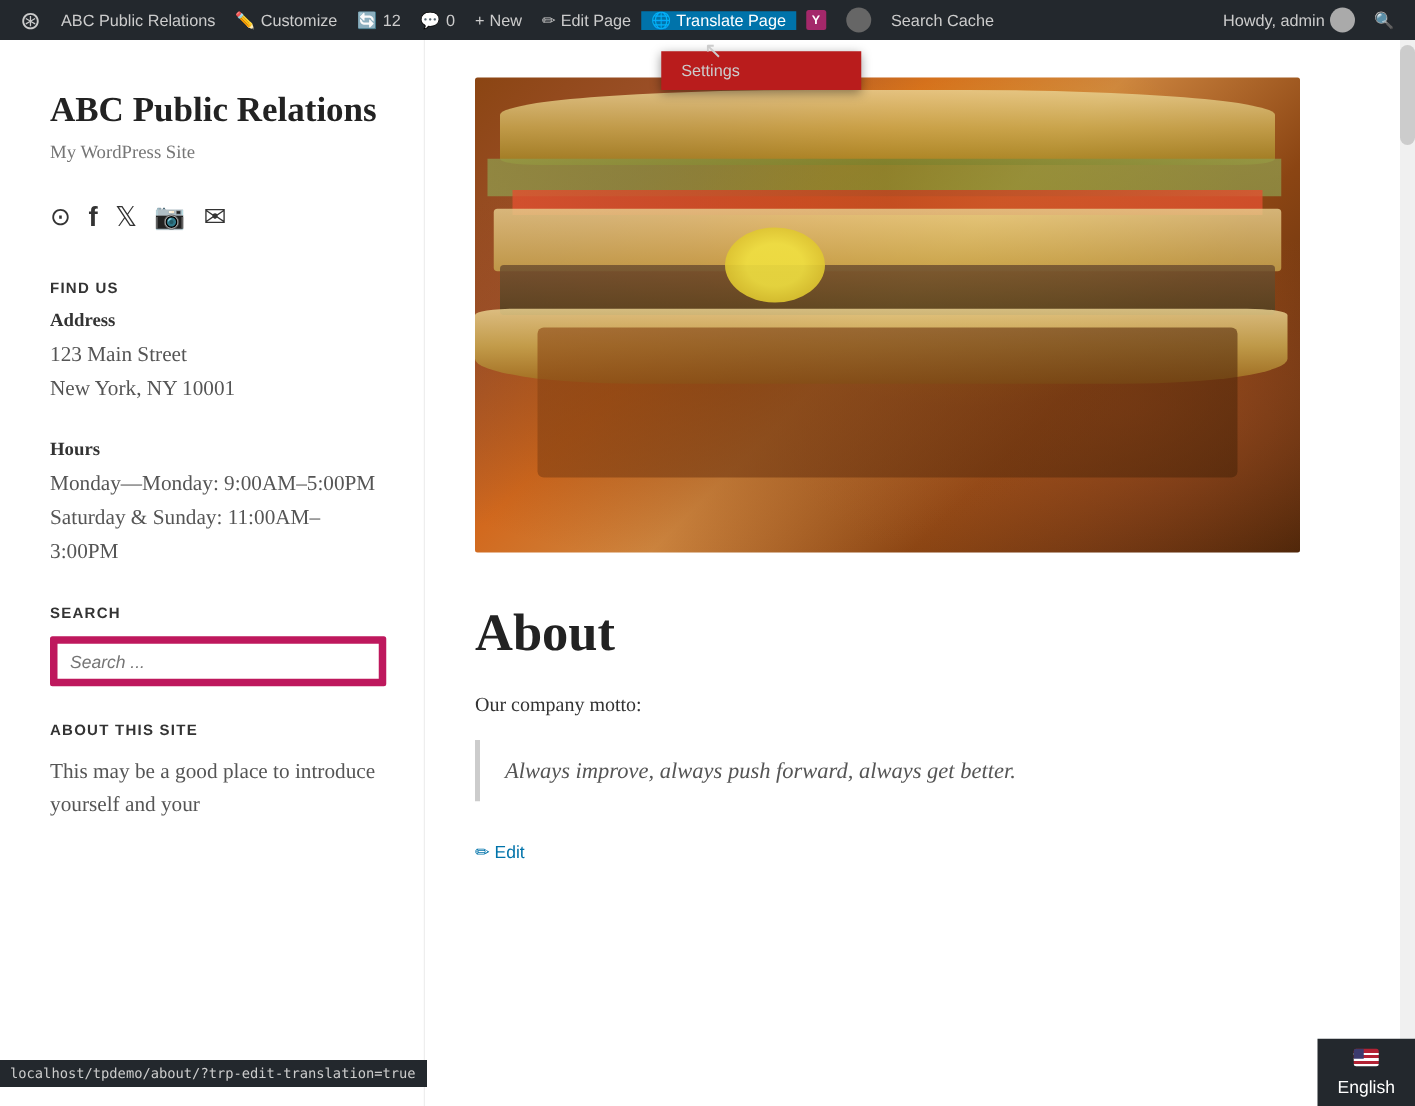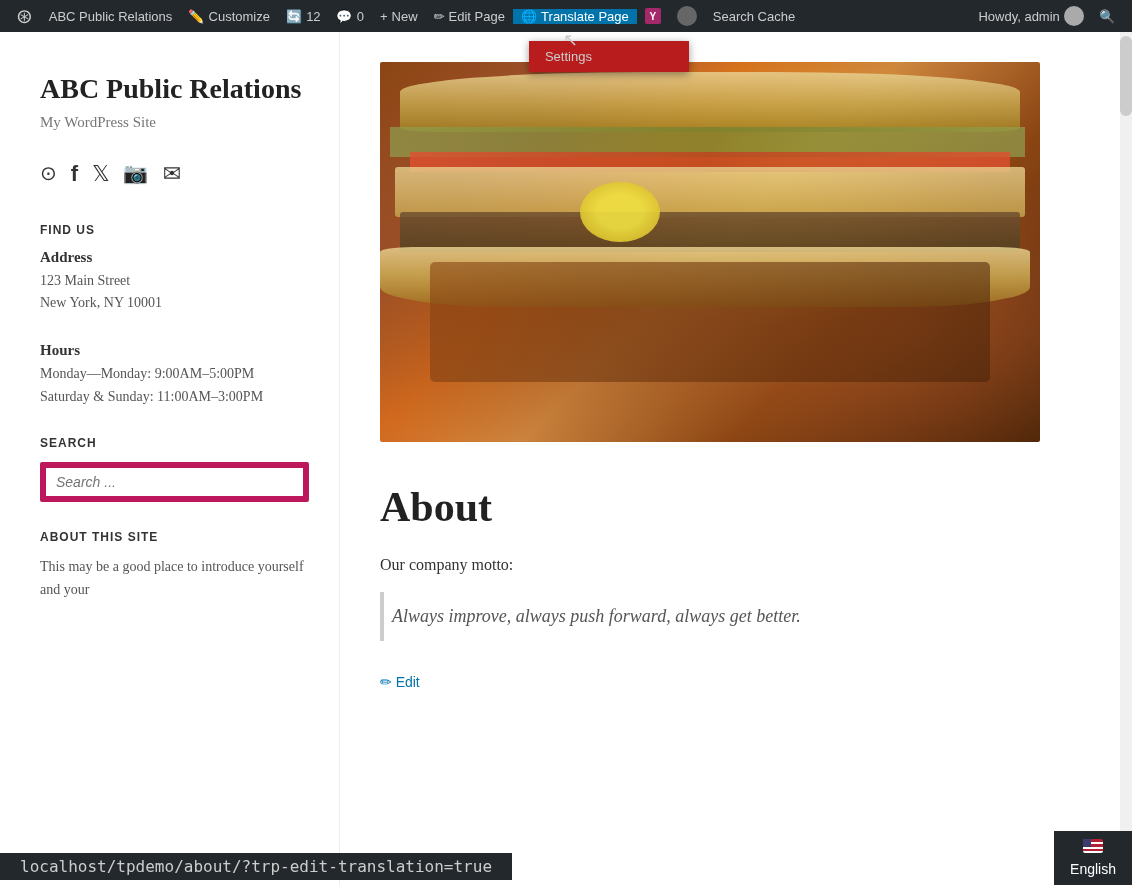--- a/index.html
+++ b/index.html
@@ -106,21 +106,21 @@
       margin-bottom: 12px;
       font-family: -apple-system, BlinkMacSystemFont, 'Segoe UI', sans-serif;
     }
     .sidebar-label {
       font-size: 15px;
       font-weight: bold;
       color: #333;
       margin-bottom: 4px;
     }
     .sidebar-text {
-      font-size: 14px;
+      font-size: 17px;
       color: #555;
       line-height: 1.6;
     }
 
     
     .search-box {
       width: 100%;
       border: 6px solid #be185d;
       padding: 6px 10px;
       font-size: 14px;
@@ -168,46 +168,46 @@
     .motto-label {
       font-size: 16px;
       color: #333;
       margin-bottom: 18px;
     }
 
     
     .blockquote {
       border-left: 4px solid #ccc;
       margin: 0 0 32px 0;
-      padding: 10px 0 10px 8px;
+      padding: 10px 0 10px 20px;
     }
     .blockquote-text {
       font-style: italic;
       font-size: 18px;
       color: #555;
       line-height: 1.6;
     }
 
     
     .edit-link {
       color: #0073aa;
       font-size: 14px;
       cursor: pointer;
       text-decoration: none;
       font-family: -apple-system, BlinkMacSystemFont, 'Segoe UI', sans-serif;
     }
 
     
     .status-bar {
       position: fixed;
-      bottom: 5px; left: 0;
+      bottom: 16px; left: 0;
       background: #23282d;
       color: #ccc;
-      font-size: 16px;
-      padding: 4px 20px;
+      font-size: 11px;
+      padding: 4px 8px;
       font-family: monospace;
       z-index: 999;
     }
 
     
     .language-switcher {
       position: fixed;
       bottom: 0; right: 0;
       background: #23282d;
       color: #fff;

